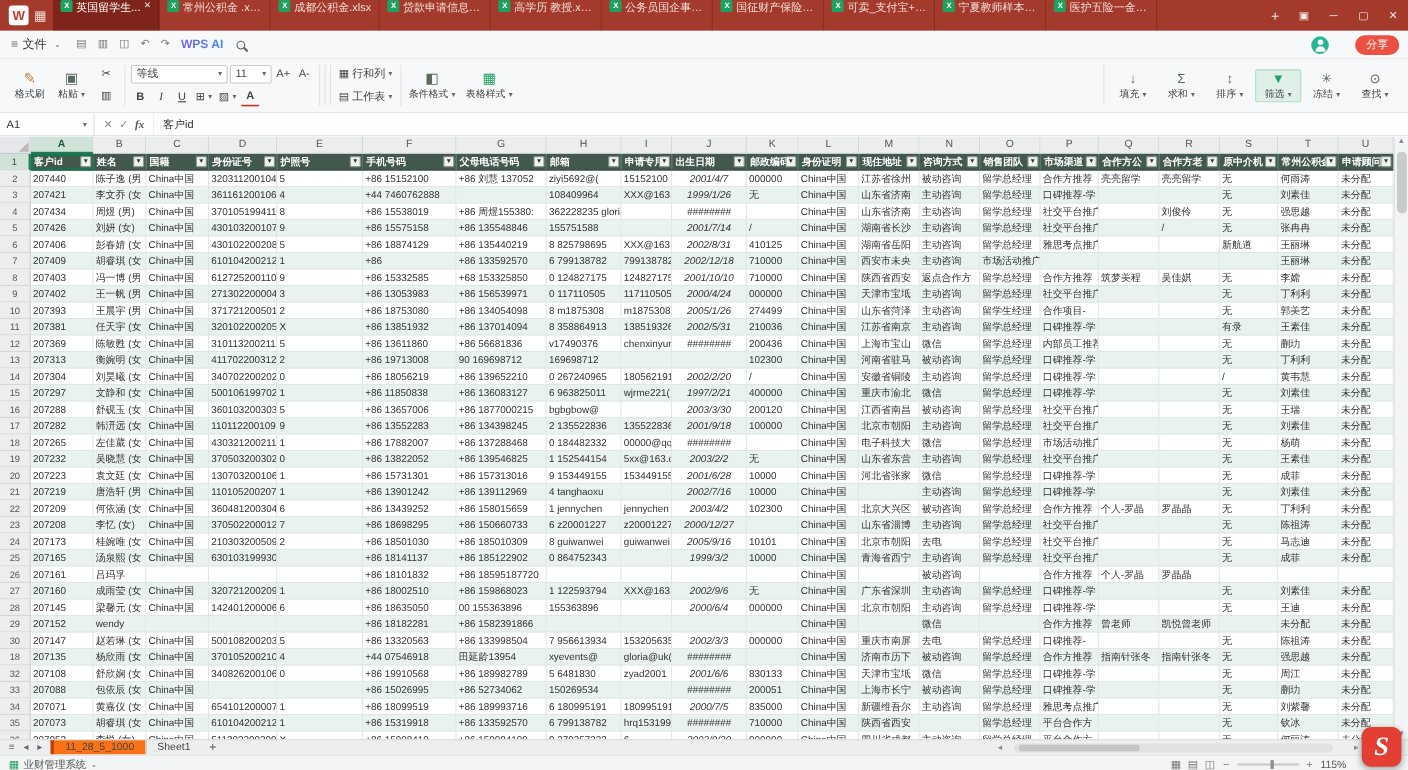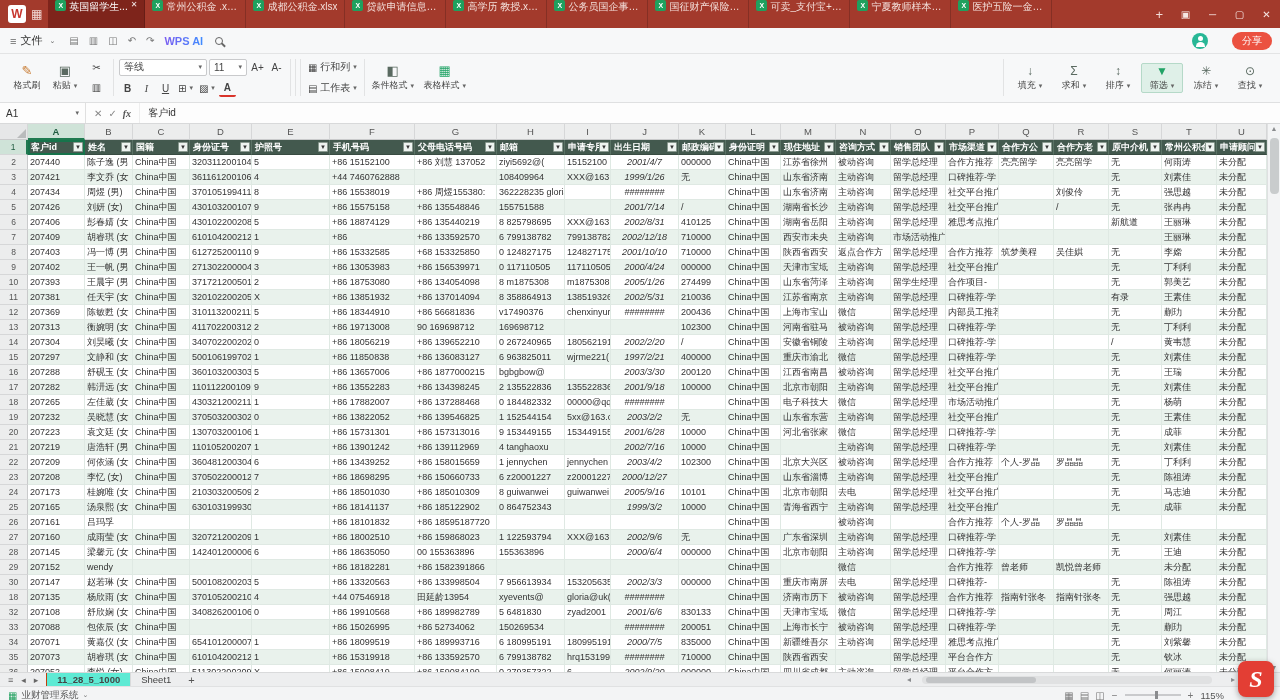--- a/index.html
+++ b/index.html
@@ -106,21 +106,21 @@
   .rt { text-align:center;font-style:italic; }
 
   .vscroll { width:13px; background:#f3f4f5; border-left:1px solid #dfe0e1; position:relative; flex:none; }
   .varrow { position:absolute; left:0; width:12px; text-align:center; font-size:7px; color:#8a8c8e; }
   .vthumb { position:absolute; left:2px; top:14px; width:9px; height:56px; background:#c9cccd; border-radius:4px; }
 
   
   .stabs { height:14px; background:#edeeef; border-top:1px solid #d9dadb; display:flex; align-items:center; font-size:9.5px; color:#444; flex:none; }
   .snav { padding:0 4px; color:#666; font-size:9px; }
   .stab { padding:0 10px; height:100%; display:flex; align-items:center; white-space:nowrap; }
-  .stab.active { background:#5eead4; font-weight:bold; border-left:1px solid #c2410c; border-right:1px solid #d9dadb; }
+  .stab.active { background:#f97316; font-weight:normal; border-left:3px solid #c2410c; border-right:1px solid #d9dadb; }
   .addsheet { padding:0 7px; font-size:11px; color:#555; }
   .hscroll { width:290px; height:8px; background:#e0e1e2; border-radius:4px; margin:0 16px 0 8px; position:relative; flex:none; }
   .hthumb { position:absolute; left:4px; top:1px; width:110px; height:6px; background:#c2c4c6; border-radius:3px; }
   .harrow { color:#8a8c8e; font-size:8px; padding:0 3px; }
 
   
   .statusbar { height:17px; background:#f3f4f5; border-top:1px solid #e0e1e2; display:flex; align-items:center;
     font-size:9.5px; color:#555; padding:0 8px; flex:none; }
   .sb-appicon { color:#1fa05e; font-size:10px; margin-right:4px; }
   .sb-caret { font-size:7px; color:#777; margin-left:4px; }
@@ -648,21 +648,21 @@
             <td class="c band">王素佳</td>
             <td class="c band">未分配</td>
           </tr>
           <tr>
             <th class="row-h">12</th>
             <td class="c">207369</td>
             <td class="c">陈敏甦 (女</td>
             <td class="c">China中国</td>
             <td class="c">31011320021115292</td>
             <td class="c">5</td>
-            <td class="c">+86 18344910</td>
+            <td class="c">+86 13611860</td>
             <td class="c">+86 56681836</td>
             <td class="c">v17490376</td>
             <td class="c">chenxinyur</td>
             <td class="c rt">########</td>
             <td class="c">200436</td>
             <td class="c">China中国</td>
             <td class="c">上海市宝山</td>
             <td class="c">微信</td>
             <td class="c">留学总经理</td>
             <td class="c">内部员工推荐</td>

